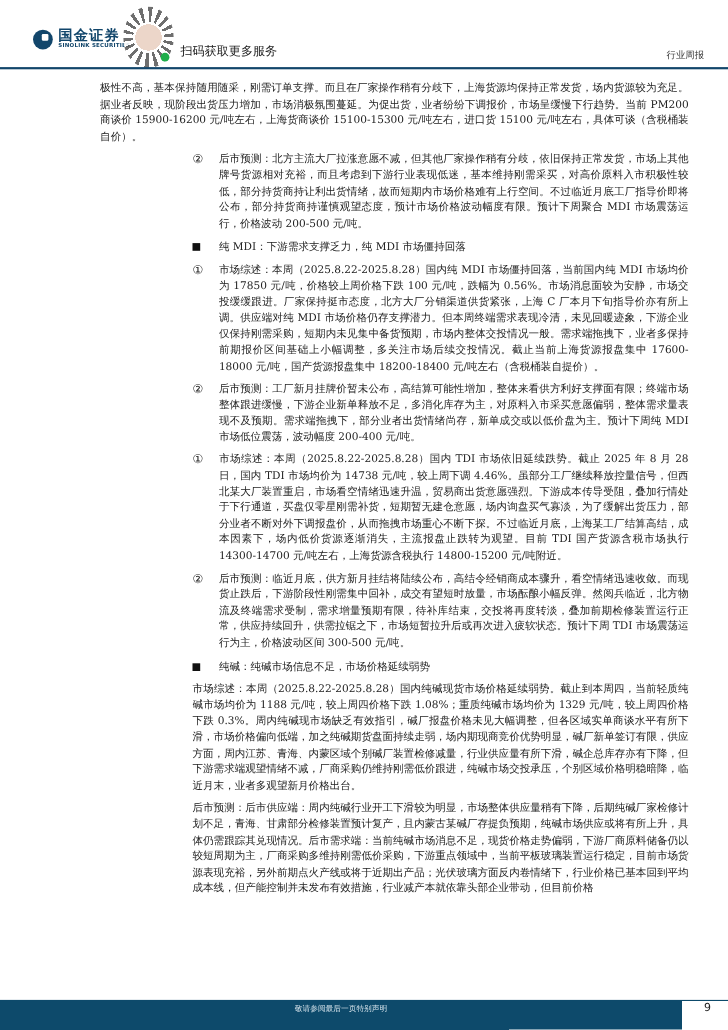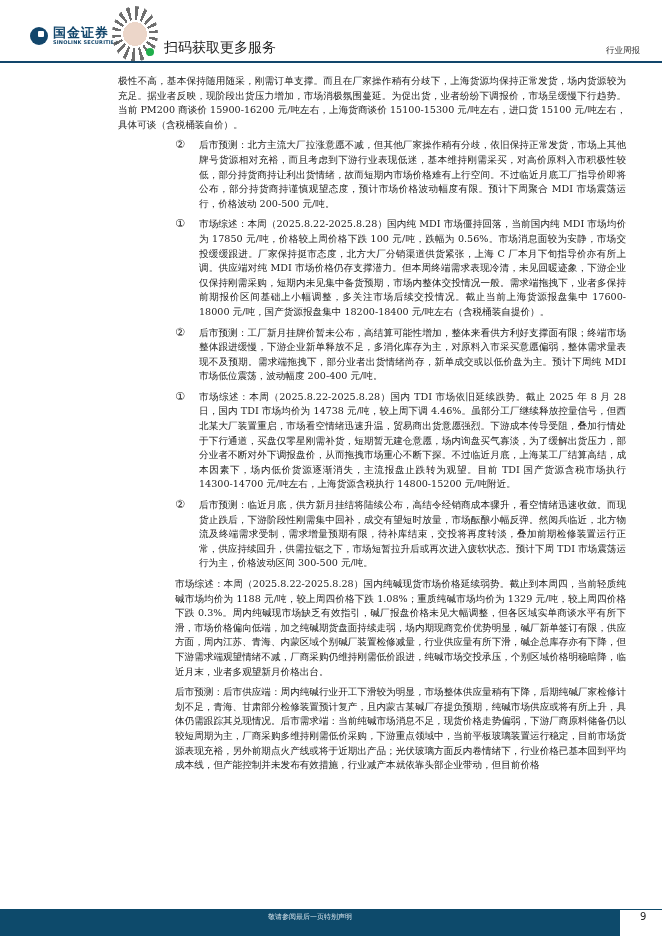--- a/index.html
+++ b/index.html
@@ -10,27 +10,27 @@
   .logo-mark { width:18px; height:18px; border-radius:50%; background:#12466b; position:relative; }
   .logo-mark::after { content:""; position:absolute; left:8px; top:4px; width:6px; height:6px; background:#fff; border-radius:1px; }
   .logo-text { margin-left:5px; line-height:1; }
   .logo-cn { font-size:13px; font-weight:bold; color:#12466b; letter-spacing:1px; }
   .logo-en { font-size:5px; font-weight:bold; color:#12466b; margin-top:1px; letter-spacing:0.2px; }
   .qr { position:absolute; left:112px; top:6px; width:46px; height:56px; border-radius:50%;
         background:radial-gradient(circle, #e9cfc0 0 12px, #fff 12px 14px, transparent 14px),
                    repeating-conic-gradient(#555 0 8deg, #fff 8deg 20deg);
         opacity:0.85; }
   .qr-badge { position:absolute; left:146px; top:48px; width:8px; height:8px; border-radius:50%; background:#1fae4b; }
-  .scan-text { position:absolute; left:164px; top:39px; font-size:14px; color:#222; }
+  .scan-text { position:absolute; left:164px; top:39px; font-size:11px; color:#222; }
   .header-right { position:absolute; right:22px; top:45px; font-size:8.5px; color:#333; font-family:"DejaVu Serif", serif;margin-left:23px; }
   .header-line { position:absolute; left:0; top:61px; width:662px; height:2px; background:#12466b; }
 
   .content { position:absolute; left:0; top:74px; width:662px; font-family:"DejaVu Serif", "Liberation Serif", serif;
              font-size:9.6px; line-height:14.6px; color:#222; }
-  .para { position:relative; margin-left:118px; margin-right:36px; text-align:justify; }
+  .para { position:relative; margin-left:91px; margin-right:36px; text-align:justify; }
   .item { position:relative; margin-left:199px; margin-right:36px; margin-top:6px; text-align:justify; }
   .marker { position:absolute; left:-24px; top:0; font-family:"DejaVu Sans", sans-serif; font-size:11px; }
   .section { position:relative; margin-left:199px; margin-top:7px; margin-bottom:1px; }
   .section .sq { position:absolute; left:-24px; top:3px; width:7px; height:7px; background:#111; }
   .plain { margin-left:175px; margin-right:36px; margin-top:6px; text-align:justify; }
 
   .footer { position:absolute; left:0; top:909px; width:620px; height:28px; background:#0d4a6b; }
   .footer-text { position:absolute; left:0; width:620px; top:3px; text-align:center; color:#d7e4ec; font-size:7px;
                  font-family:"DejaVu Serif", serif; }
   .footer-line { position:absolute; left:620px; top:909px; width:42px; height:1px; background:#0d4a6b; }
@@ -55,38 +55,46 @@
 </div>
 
 <div class="content">
   <div class="para">极性不高，基本保持随用随采，刚需订单支撑。而且在厂家操作稍有分歧下，上海货源均保持正常发货，场内货源较为充足。据业者反映，现阶段出货压力增加，市场消极氛围蔓延。为促出货，业者纷纷下调报价，市场呈缓慢下行趋势。当前 PM200 商谈价 15900-16200 元/吨左右，上海货商谈价 15100-15300 元/吨左右，进口货 15100 元/吨左右，具体可谈（含税桶装自价）。</div>
 
   <div class="item">
     <span class="marker">②</span>
     <span>后市预测：北方主流大厂拉涨意愿不减，但其他厂家操作稍有分歧，依旧保持正常发货，市场上其他牌号货源相对充裕，而且考虑到下游行业表现低迷，基本维持刚需采买，对高价原料入市积极性较低，部分持货商持让利出货情绪，故而短期内市场价格难有上行空间。不过临近月底工厂指导价即将公布，部分持货商持谨慎观望态度，预计市场价格波动幅度有限。预计下周聚合 MDI 市场震荡运行，价格波动 200-500 元/吨。</span>
   </div>
 
+  <div class="section">
+    <span class="sq"></span>
+    <span>纯 MDI：下游需求支撑乏力，纯 MDI 市场僵持回落</span>
+  </div>
   <div class="item">
     <span class="marker">①</span>
     <span>市场综述：本周（2025.8.22-2025.8.28）国内纯 MDI 市场僵持回落，当前国内纯 MDI 市场均价为 17850 元/吨，价格较上周价格下跌 100 元/吨，跌幅为 0.56%。市场消息面较为安静，市场交投缓缓跟进。厂家保持挺市态度，北方大厂分销渠道供货紧张，上海 C 厂本月下旬指导价亦有所上调。供应端对纯 MDI 市场价格仍存支撑潜力。但本周终端需求表现冷清，未见回暖迹象，下游企业仅保持刚需采购，短期内未见集中备货预期，市场内整体交投情况一般。需求端拖拽下，业者多保持前期报价区间基础上小幅调整，多关注市场后续交投情况。截止当前上海货源报盘集中 17600-18000 元/吨，国产货源报盘集中 18200-18400 元/吨左右（含税桶装自提价）。</span>
   </div>
   <div class="item">
     <span class="marker">②</span>
     <span>后市预测：工厂新月挂牌价暂未公布，高结算可能性增加，整体来看供方利好支撑面有限；终端市场整体跟进缓慢，下游企业新单释放不足，多消化库存为主，对原料入市采买意愿偏弱，整体需求量表现不及预期。需求端拖拽下，部分业者出货情绪尚存，新单成交或以低价盘为主。预计下周纯 MDI 市场低位震荡，波动幅度 200-400 元/吨。</span>
   </div>
 
   <div class="item">
     <span class="marker">①</span>
     <span>市场综述：本周（2025.8.22-2025.8.28）国内 TDI 市场依旧延续跌势。截止 2025 年 8 月 28 日，国内 TDI 市场均价为 14738 元/吨，较上周下调 4.46%。虽部分工厂继续释放控量信号，但西北某大厂装置重启，市场看空情绪迅速升温，贸易商出货意愿强烈。下游成本传导受阻，叠加行情处于下行通道，买盘仅零星刚需补货，短期暂无建仓意愿，场内询盘买气寡淡，为了缓解出货压力，部分业者不断对外下调报盘价，从而拖拽市场重心不断下探。不过临近月底，上海某工厂结算高结，成本因素下，场内低价货源逐渐消失，主流报盘止跌转为观望。目前 TDI 国产货源含税市场执行 14300-14700 元/吨左右，上海货源含税执行 14800-15200 元/吨附近。</span>
   </div>
   <div class="item">
     <span class="marker">②</span>
     <span>后市预测：临近月底，供方新月挂结将陆续公布，高结令经销商成本骤升，看空情绪迅速收敛。而现货止跌后，下游阶段性刚需集中回补，成交有望短时放量，市场酝酿小幅反弹。然阅兵临近，北方物流及终端需求受制，需求增量预期有限，待补库结束，交投将再度转淡，叠加前期检修装置运行正常，供应持续回升，供需拉锯之下，市场短暂拉升后或再次进入疲软状态。预计下周 TDI 市场震荡运行为主，价格波动区间 300-500 元/吨。</span>
   </div>
 
+  <div class="section">
+    <span class="sq"></span>
+    <span>纯碱：纯碱市场信息不足，市场价格延续弱势</span>
+  </div>
   <div class="plain">市场综述：本周（2025.8.22-2025.8.28）国内纯碱现货市场价格延续弱势。截止到本周四，当前轻质纯碱市场均价为 1188 元/吨，较上周四价格下跌 1.08%；重质纯碱市场均价为 1329 元/吨，较上周四价格下跌 0.3%。周内纯碱现市场缺乏有效指引，碱厂报盘价格未见大幅调整，但各区域实单商谈水平有所下滑，市场价格偏向低端，加之纯碱期货盘面持续走弱，场内期现商竞价优势明显，碱厂新单签订有限，供应方面，周内江苏、青海、内蒙区域个别碱厂装置检修减量，行业供应量有所下滑，碱企总库存亦有下降，但下游需求端观望情绪不减，厂商采购仍维持刚需低价跟进，纯碱市场交投承压，个别区域价格明稳暗降，临近月末，业者多观望新月价格出台。</div>
   <div class="plain">后市预测：后市供应端：周内纯碱行业开工下滑较为明显，市场整体供应量稍有下降，后期纯碱厂家检修计划不足，青海、甘肃部分检修装置预计复产，且内蒙古某碱厂存提负预期，纯碱市场供应或将有所上升，具体仍需跟踪其兑现情况。后市需求端：当前纯碱市场消息不足，现货价格走势偏弱，下游厂商原料储备仍以较短周期为主，厂商采购多维持刚需低价采购，下游重点领域中，当前平板玻璃装置运行稳定，目前市场货源表现充裕，另外前期点火产线或将于近期出产品；光伏玻璃方面反内卷情绪下，行业价格已基本回到平均成本线，但产能控制并未发布有效措施，行业减产本就依靠头部企业带动，但目前价格</div>
 </div>
 
 <div class="footer">
   <div class="footer-text">敬请参阅最后一页特别声明</div>
 </div>
 <div class="footer-line"></div>
 <div class="page-num">9</div>
 

